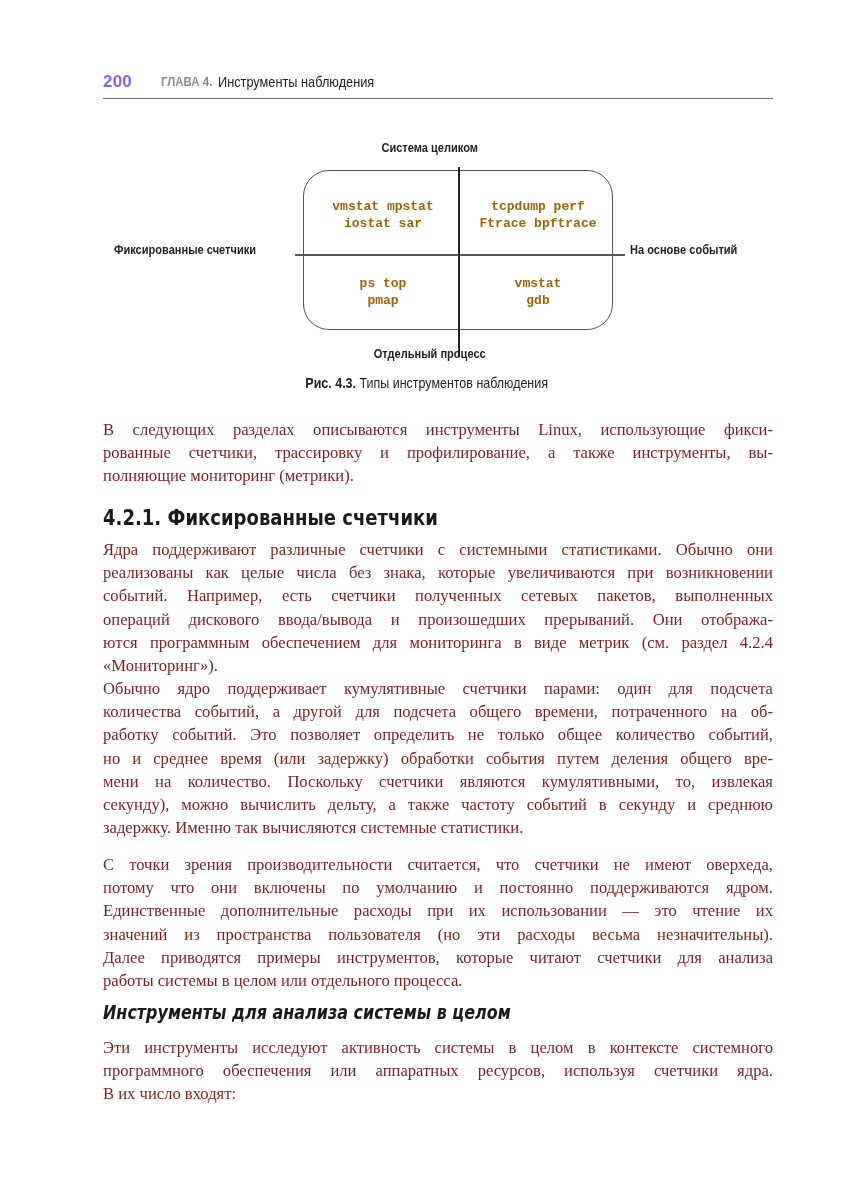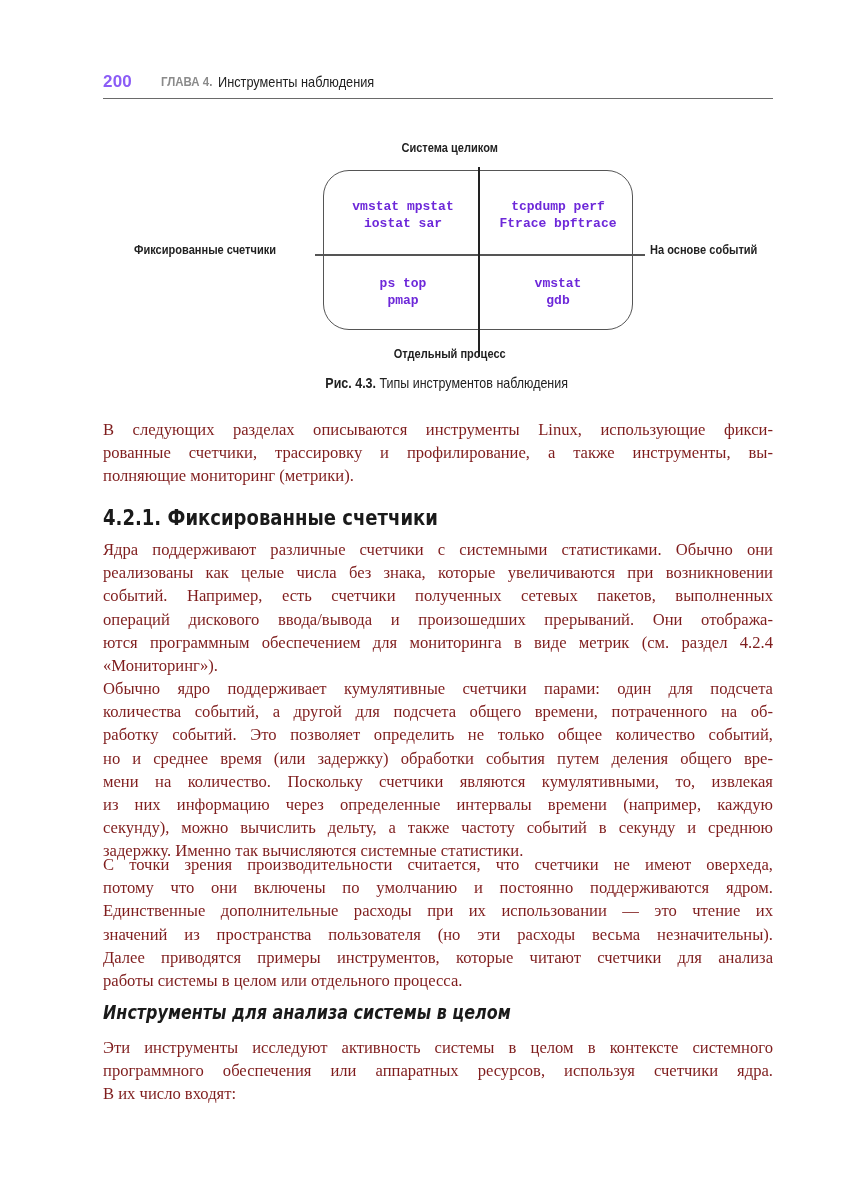--- a/index.html
+++ b/index.html
@@ -7,33 +7,33 @@
 
   .running-head {
     position: absolute; left: 103px; top: 70px; width: 670px; height: 28px;
     border-bottom: 1.5px solid #6a6a6a;
     font-family: "Liberation Sans", sans-serif;
   }
   .page-number { position: absolute; left: 0; top: 2px; font-size: 17px; font-weight: bold; color: #8b5cf6; letter-spacing: 0.2px; }
   .chapter-label { position: absolute; left: 58px; top: 4px; font-size: 13.5px; font-weight: bold; color: #8a8a8a; transform: scaleX(0.85); transform-origin: left; }
   .chapter-title { position: absolute; left: 115px; top: 3px; font-size: 15px; color: #222; transform: scaleX(0.85); transform-origin: left; }
 
-  .figure { position: absolute; left: 0; top: 130px; width: 710px; height: 270px; margin-left: 20px; }
+  .figure { position: absolute; left: 0; top: 130px; width: 710px; height: 270px; }
   .axis-label { position: absolute; font-family: "Liberation Sans", sans-serif; font-weight: bold; font-size: 13px; color: #222; white-space: nowrap; transform: scaleX(0.85); }
   .axis-top { left: 0; width: 849px; text-align: center; top: 10px; transform-origin: 459px 0; }
   .axis-bottom { left: 0; width: 849px; text-align: center; top: 216px; transform-origin: 459px 0; }
   .axis-left { left: 114px; top: 112px; transform-origin: left; }
   .axis-right { left: 630px; top: 112px; transform-origin: left; }
 
   .quad-box { position: absolute; left: 303px; top: 40px; width: 310px; height: 160px; border: 1.5px solid #555; border-radius: 26px; box-sizing: border-box; }
   .vline { position: absolute; left: 458px; top: 37px; width: 1.5px; height: 190px; background: #222; }
   .hline-left { position: absolute; left: 295px; top: 124px; width: 163px; height: 1.5px; background: #555; }
   .hline-right { position: absolute; left: 459px; top: 124px; width: 166px; height: 1.5px; background: #555; }
 
-  .quad-text { position: absolute; font-family: "Liberation Mono", monospace; font-weight: bold; font-size: 13px; line-height: 17px; color: #6d28d9; text-align: center; width: 150px; }
+  .quad-text { position: absolute; font-family: "Liberation Mono", monospace; font-weight: bold; font-size: 13px; line-height: 17px; color: #a16207; text-align: center; width: 150px; }
   .q-tl { left: 308px; top: 68px; }
   .q-tr { left: 463px; top: 68px; }
   .q-bl { left: 308px; top: 145px; }
   .q-br { left: 463px; top: 145px; }
 
   .caption { position: absolute; left: 0; width: 849px; top: 245px; text-align: center; font-family: "Liberation Sans", sans-serif; font-size: 14.5px; color: #222; transform: scaleX(0.86); transform-origin: 440px 0; }
   .caption b { font-weight: bold; }
 
   .body-text {
     position: absolute; left: 103px; width: 670px;
@@ -105,21 +105,20 @@
   <span class="line">ются программным обеспечением для мониторинга в виде метрик (см. раздел 4.2.4</span>
   <span class="line last">«Мониторинг»).</span>
 </p>
 
 <p class="body-text" style="top: 677px;">
   <span class="line">Обычно ядро поддерживает кумулятивные счетчики парами: один для подсчета</span>
   <span class="line">количества событий, а другой для подсчета общего времени, потраченного на об-</span>
   <span class="line">работку событий. Это позволяет определить не только общее количество событий,</span>
   <span class="line">но и среднее время (или задержку) обработки события путем деления общего вре-</span>
   <span class="line">мени на количество. Поскольку счетчики являются кумулятивными, то, извлекая</span>
-  <span class="line">из них информацию через определенные интервалы времени (например, каждую</span>
   <span class="line">секунду), можно вычислить дельту, а также частоту событий в секунду и среднюю</span>
   <span class="line last">задержку. Именно так вычисляются системные статистики.</span>
 </p>
 
 <p class="body-text" style="top: 853px;">
   <span class="line">С точки зрения производительности считается, что счетчики не имеют оверхеда,</span>
   <span class="line">потому что они включены по умолчанию и постоянно поддерживаются ядром.</span>
   <span class="line">Единственные дополнительные расходы при их использовании — это чтение их</span>
   <span class="line">значений из пространства пользователя (но эти расходы весьма незначительны).</span>
   <span class="line">Далее приводятся примеры инструментов, которые читают счетчики для анализа</span>

